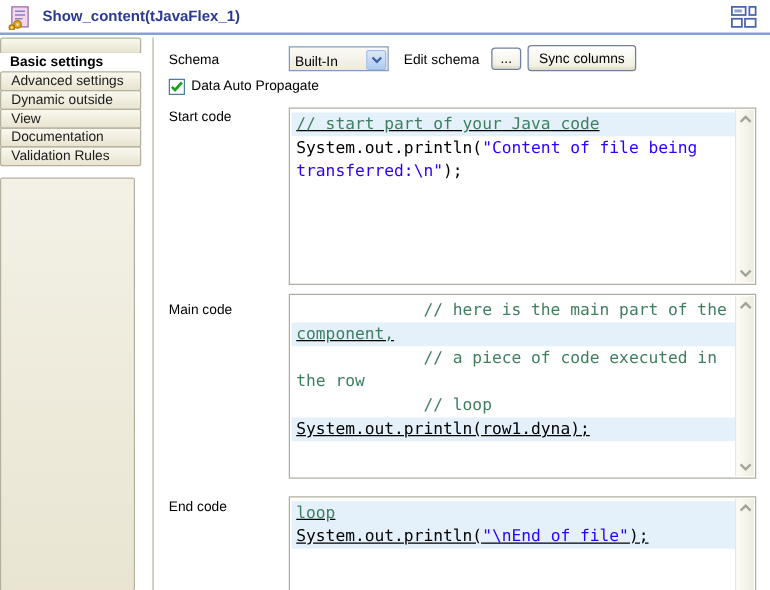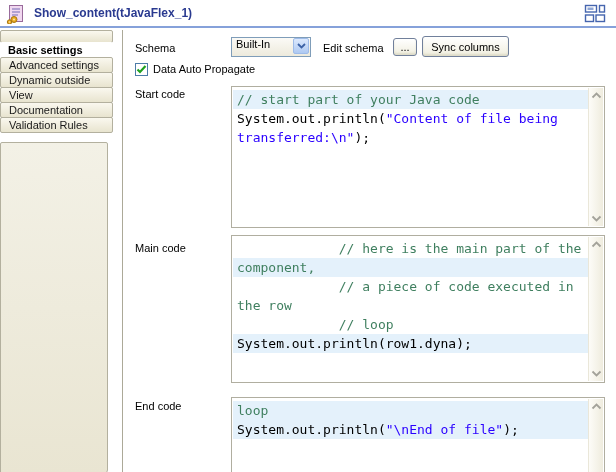--- a/index.html
+++ b/index.html
@@ -64,21 +64,21 @@
 
   
   .main { position: absolute; left: 123px; top: 0; right: 0; bottom: 0; background: #fff; }
   .field-label { position: absolute; color: #000; }
 
   
   .combo {
     position: absolute; left: 108px; top: 7px; width: 80px; height: 20px;
     border: 1px solid var(--combo-border, #7F9DB9);
     background: linear-gradient(#FBFAF6, #EDEADC);
-    display: flex; align-items: flex-start;
+    display: flex; align-items: flex-end;
   }
   .combo-value { flex: 1; padding-left: 4px; }
   .combo-arrow {
     width: 16px; height: 16px; margin-right: 1px;
     border: 1px solid #9EBBE8; border-radius: 2px;
     background: linear-gradient(#DCE9FD, #AEC9F2);
     display: flex; align-items: center; justify-content: center;
   }
 
   
@@ -109,21 +109,21 @@
   }
   .code-content {
     position: absolute; left: 1px; top: 1px; right: 16px; bottom: 1px;
     padding: 2px 0 0 0;
     overflow: hidden;
     font-family: "DejaVu Sans Mono", "Liberation Mono", monospace;
     font-size: 13px; line-height: 19px;
     white-space: pre;
   }
   .code-line { padding-left: 4px; }
-  .code-line.highlight { background: var(--line-highlight, #E4F1FB); }
+  .code-line.highlight { background: var(--line-highlight, #E4F1FB); text-decoration: underline; }
   .tok-comment { color: var(--comment-color, #3F7F5F); }
   .tok-string  { color: var(--string-color, #2A00FF); }
   .tok-code    { color: #000; }
 
   
   .scrollbar {
     position: absolute; right: 1px; top: 1px; bottom: 1px; width: 15px;
     background: linear-gradient(to right, #FDFCF8, #EFECDE);
     border-left: 1px solid #EAE7D9;
   }

